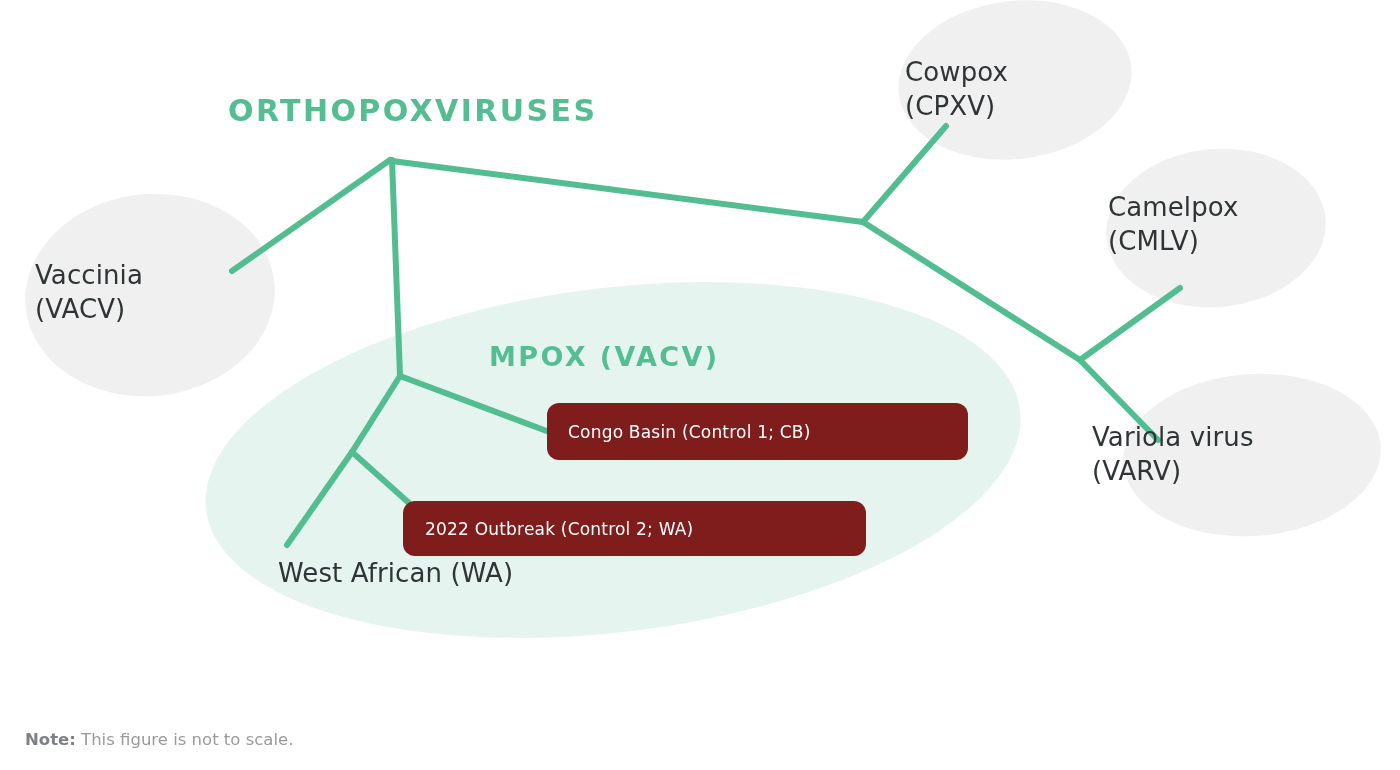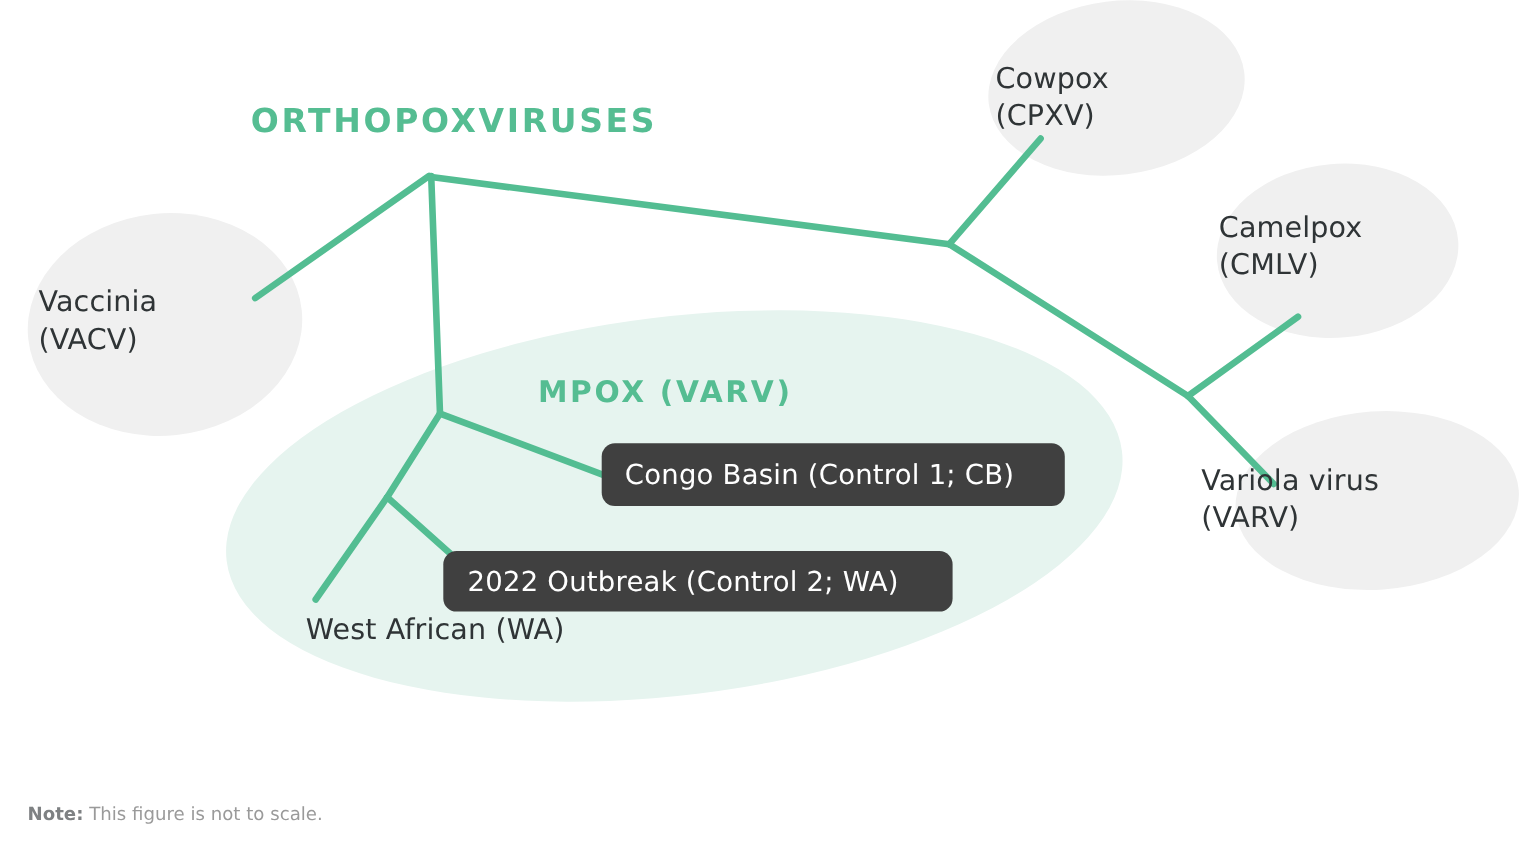--- a/index.html
+++ b/index.html
@@ -47,27 +47,27 @@
     top: 93px;
     font-size: 30px;
   }
   #title-mpox {
     left: 489px;
     top: 341px;
     font-size: 27px;
   }
   .pill {
     position: absolute;
-    background: #404040;
+    background: #7f1d1d;
     color: #ffffff;
     border-radius: 12px;
     display: flex;
     align-items: center;
     justify-content: flex-start;
-    font-size: 25px;
+    font-size: 17px;
     letter-spacing: 0.2px;
     white-space: nowrap;
     box-sizing: border-box;
     font-family: "DejaVu Sans", "Liberation Sans", sans-serif;
   }
   #pill-congo {
     left: 547px;
     top: 403px;
     width: 421px;
     height: 57px;
@@ -129,21 +129,21 @@
       <path d="M 1080 360 L 1158 440"></path>
       <path d="M 400 376 L 552 433"></path>
       <path d="M 400 376 L 352 452"></path>
       <path d="M 352 452 L 409 503"></path>
       <path d="M 352 452 L 287 545"></path>
     </g>
   </svg>
 
   <div class="group-title" id="title-ortho">ORTHOPOXVIRUSES</div>
 
-  <div class="group-title" id="title-mpox">MPOX (VARV)</div>
+  <div class="group-title" id="title-mpox">MPOX (VACV)</div>
 
   <div class="node-label" id="label-vaccinia">
     <div>Vaccinia</div>
     <div>(VACV)</div>
   </div>
 
   <div class="node-label" id="label-cowpox">
     <div>Cowpox</div>
     <div>(CPXV)</div>
   </div>

